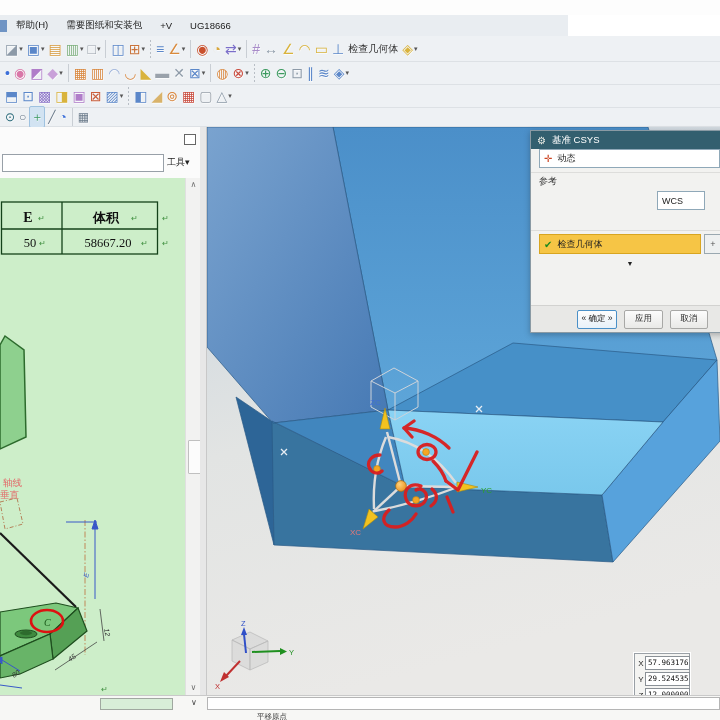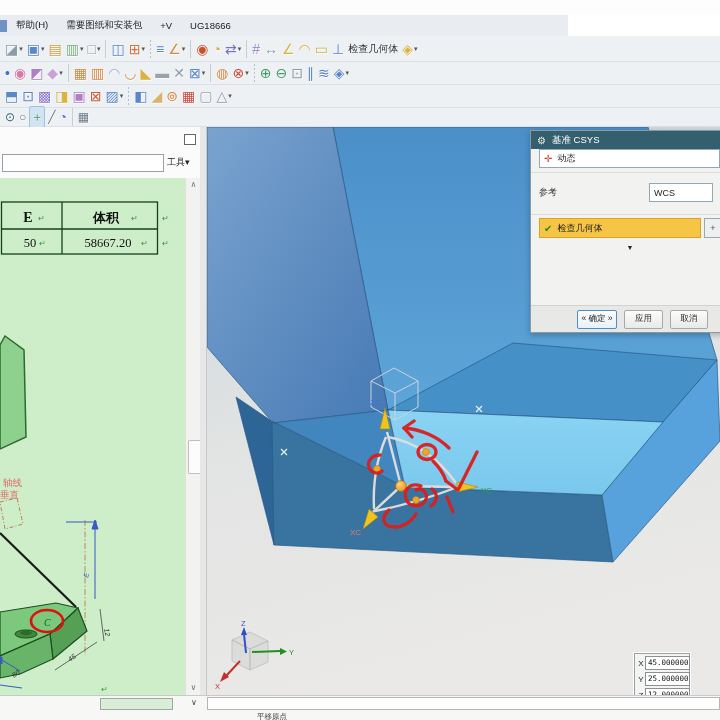--- a/index.html
+++ b/index.html
@@ -46,23 +46,23 @@
   
   #dialog{position:absolute;left:530px;top:130px;width:200px;height:203px;background:#f2f2f0;
           border:1px solid #8a9aa4;box-shadow:0 2px 6px rgba(0,0,0,.25);box-sizing:border-box;font-size:9px;}
   #dlg-title{height:18px;background:#335f6f;color:#fff;display:flex;align-items:center;padding-left:6px;font-size:9.5px;}
   #dlg-gear{margin-right:6px;font-size:10px;color:#f0f0e8;}
   .sec-label{color:#2a7fa6;font-size:9px;margin:5px 8px 3px 8px;}
   .hr{height:1px;background:#dddddb;margin:4px 0 0 0;}
   .combo{display:flex;align-items:center;height:17px;background:#fff;border:1px solid #8fa8b8;margin:0 0 0 8px;padding-left:4px;color:#222;}
   #type-combo{width:175px;}
   .cicon{color:#cc4422;font-size:10px;margin-right:5px;}
-  .dlg-row{display:flex;align-items:center;margin:2px 8px 0 8px;}
+  .dlg-row{display:flex;align-items:flex-start;margin:2px 8px 0 8px;}
   .dlg-row .lbl{font-size:9px;color:#333;flex:0 0 102px;}
-  #ref-combo{width:90px;margin:8px;}
+  #ref-combo{width:90px;margin:16px;}
   #orient-wrap{display:flex;align-items:center;margin:3px 0 0 8px;}
   #orient-row{display:flex;align-items:center;width:162px;height:20px;background:#f6c545;border:1px solid #d8a520;box-sizing:border-box;padding-left:4px;color:#222;}
   #orient-chk{color:#1d8a1d;font-size:10px;margin-right:5px;}
   #plus-btn{width:18px;height:20px;margin-left:3px;background:#eef0f0;border:1px solid #9aa8b0;box-sizing:border-box;
             font-size:9px;color:#555;text-align:center;line-height:18px;}
   #collapse{ text-align:center;color:#222;font-size:7px;margin-top:6px;}
   #dlg-footer{position:absolute;left:0;bottom:0;width:100%;height:26px;background:#e8e8e6;border-top:1px solid #d2d2d0;
               display:flex;align-items:center;}
   .dbtn{height:17px;font-size:8.5px;color:#222;background:linear-gradient(#fcfcfc,#e9e9e7);
         border:1px solid #a8a8a6;border-radius:2px;display:flex;align-items:center;justify-content:center;white-space:nowrap;}
@@ -493,25 +493,25 @@
         <text x="289" y="655" font-size="7.5" fill="#209020">Y</text>
         <text x="215" y="689" font-size="7.5" fill="#c03030">X</text>
       </g>
     </svg>
 
     <div id="coordbox">
       <div id="cb-handle"></div>
       <div id="cb-rows">
         <div class="cb-row">
           <span class="cb-label">X</span>
-          <span class="cb-field">45.000000</span>
+          <span class="cb-field">57.963176</span>
         </div>
         <div class="cb-row">
           <span class="cb-label">Y</span>
-          <span class="cb-field">25.000000</span>
+          <span class="cb-field">29.524535</span>
         </div>
         <div class="cb-row">
           <span class="cb-label">Z</span>
           <span class="cb-field">12.000000</span>
         </div>
       </div>
     </div>
   </div>
 
   <div id="dialog">

